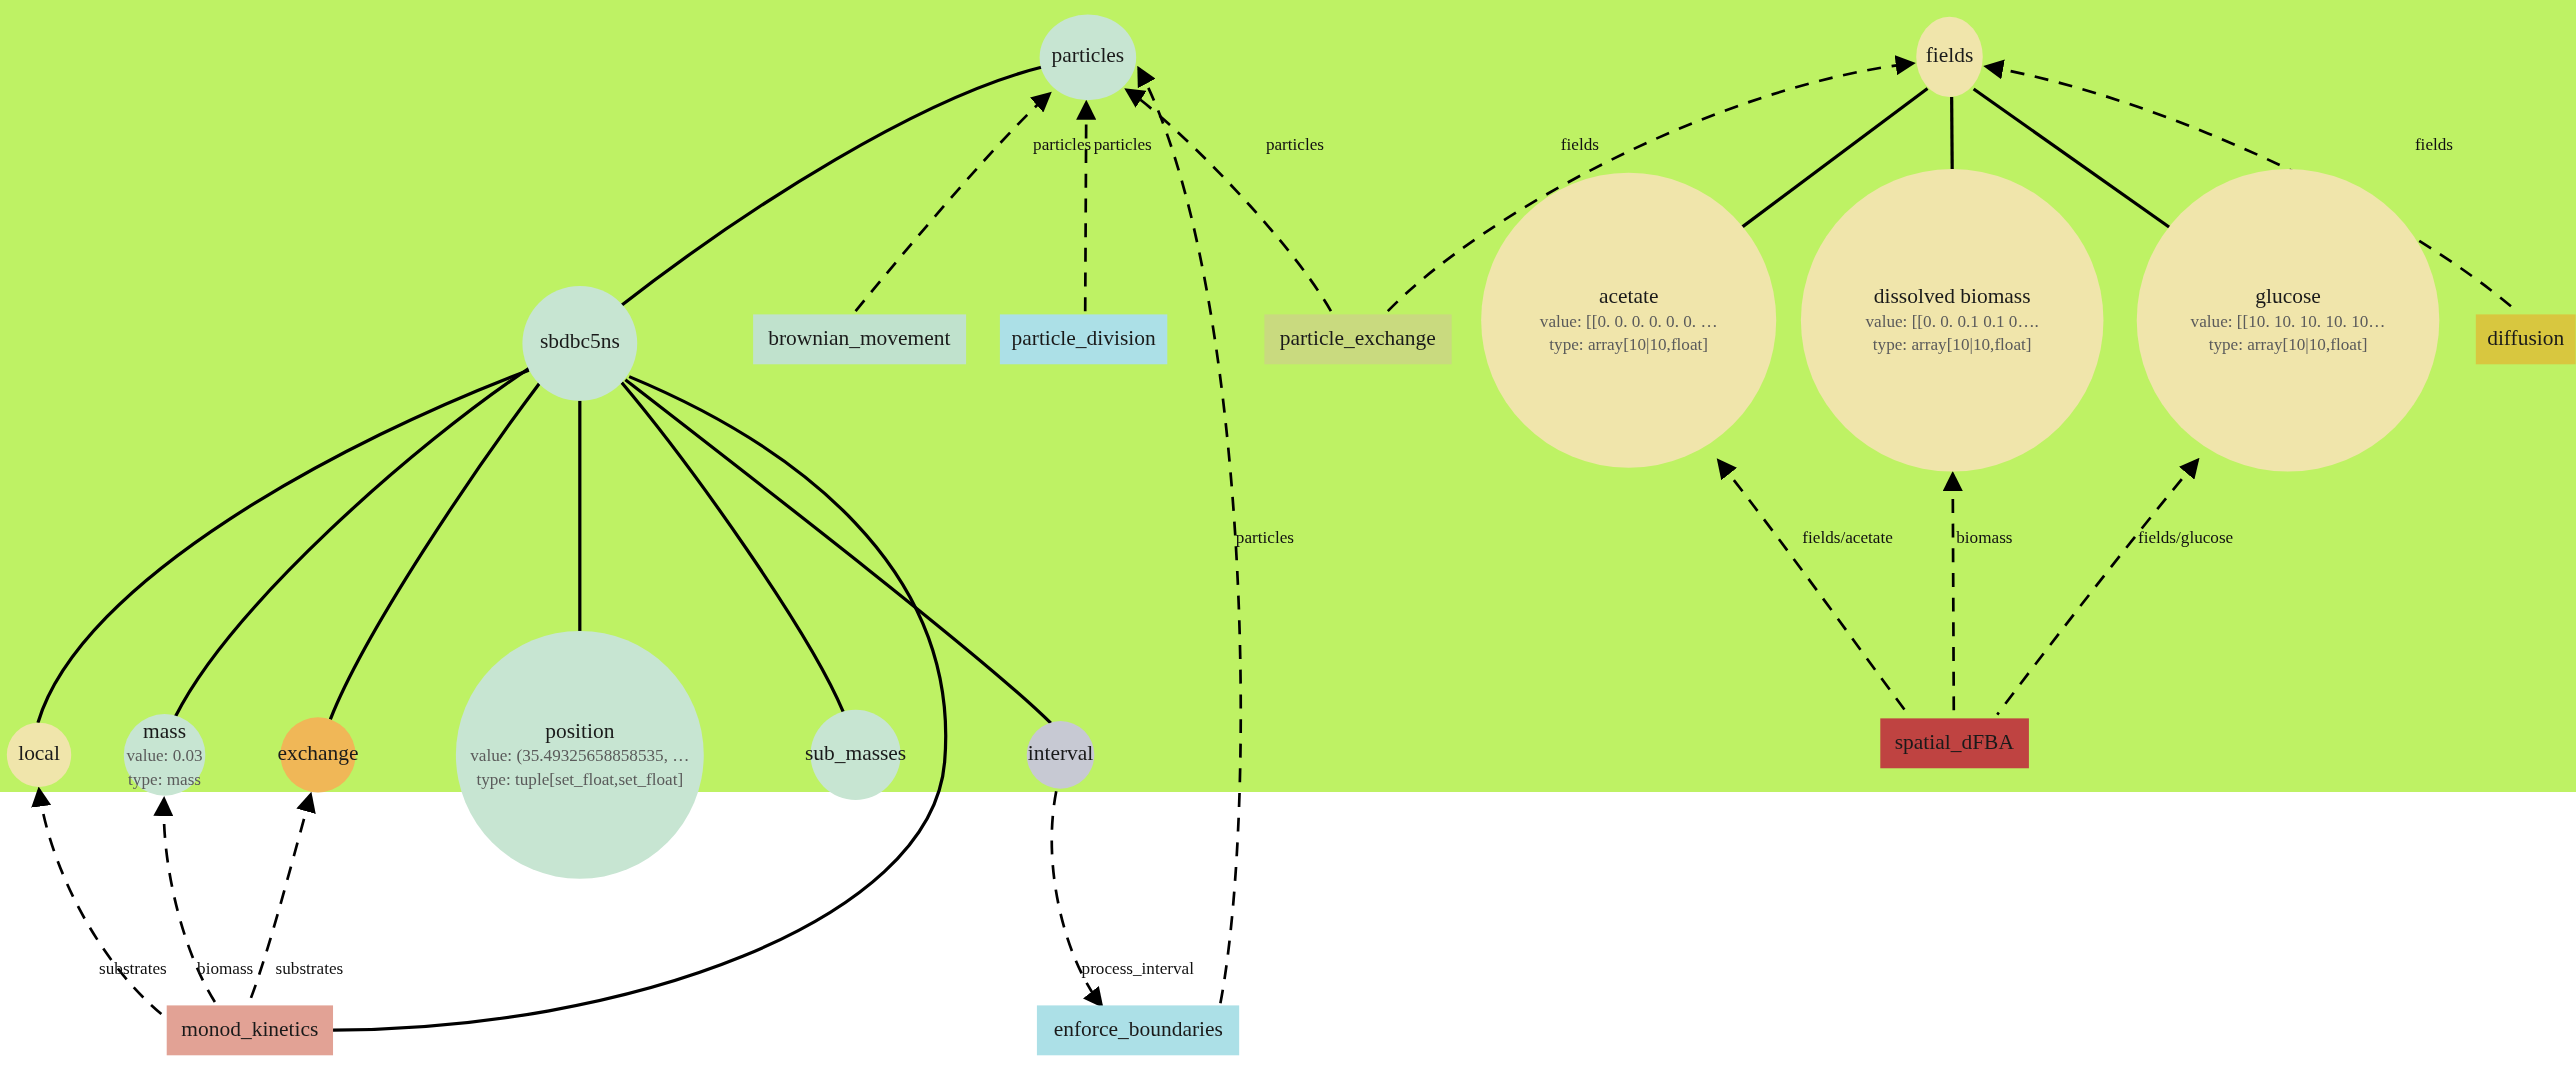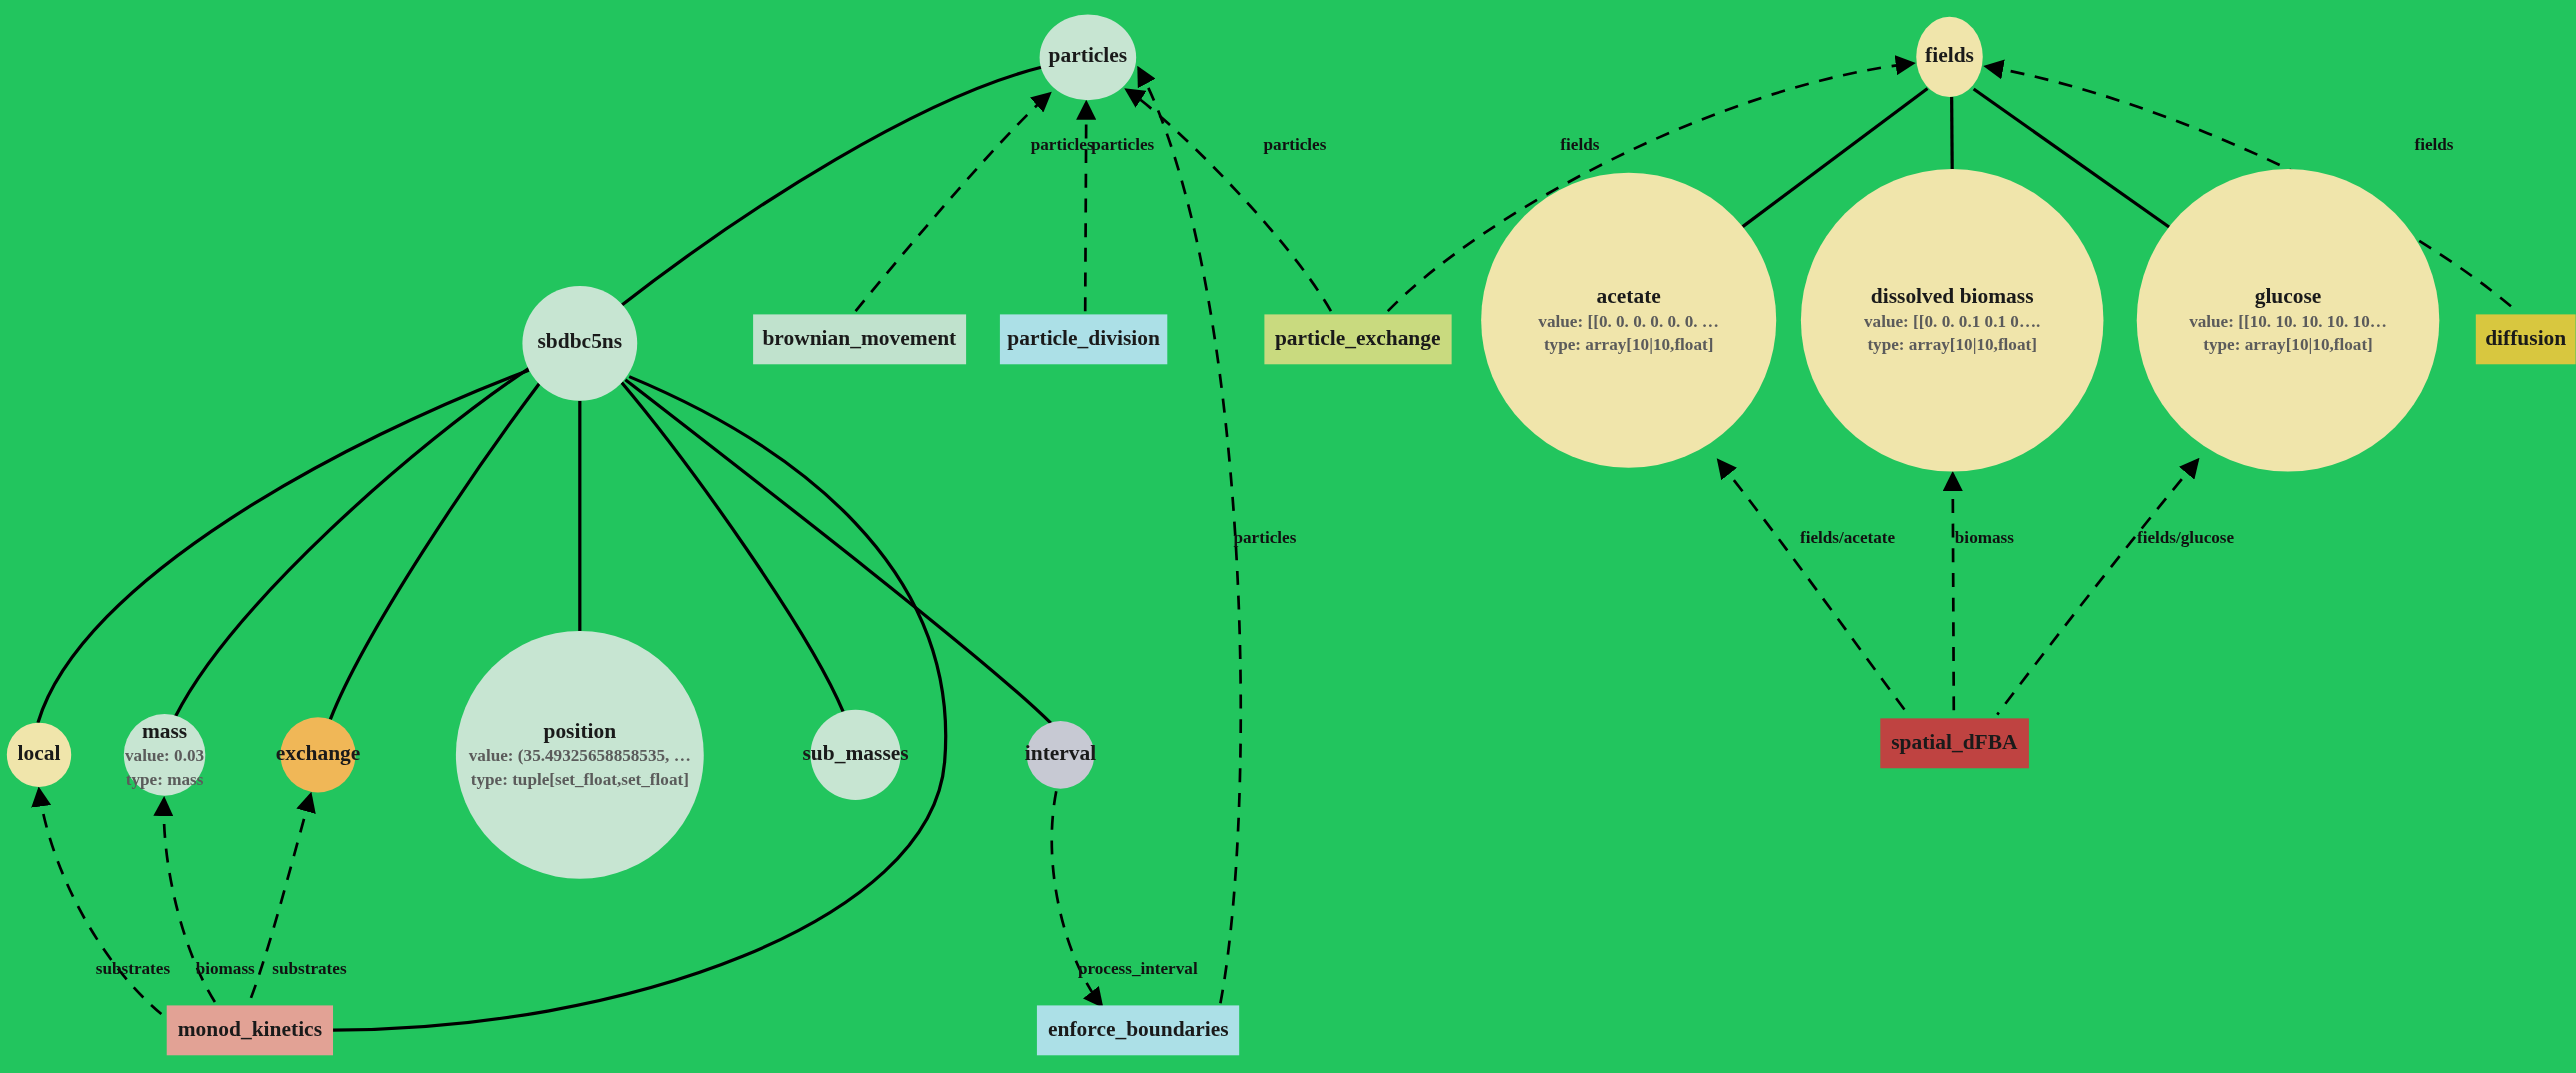--- a/index.html
+++ b/index.html
@@ -9,23 +9,22 @@
   }
   body {
     width: 2576px;
     height: 1073px;
     overflow: hidden;
     font-family: "Liberation Serif", "DejaVu Serif", serif;
   }
   #graph-root {
     position: relative;
     width: 2576px;
-    height: 1073px;
-    background: #22c55e;
-    font-weight: bold;
+    height: 792px;
+    background: #bef264;
   }
   svg#graph-canvas {
     position: absolute;
     left: 0;
     top: 0;
     width: 2576px;
     height: 1073px;
   }
   .node-title {
     font-family: "Liberation Serif", "DejaVu Serif", serif;

